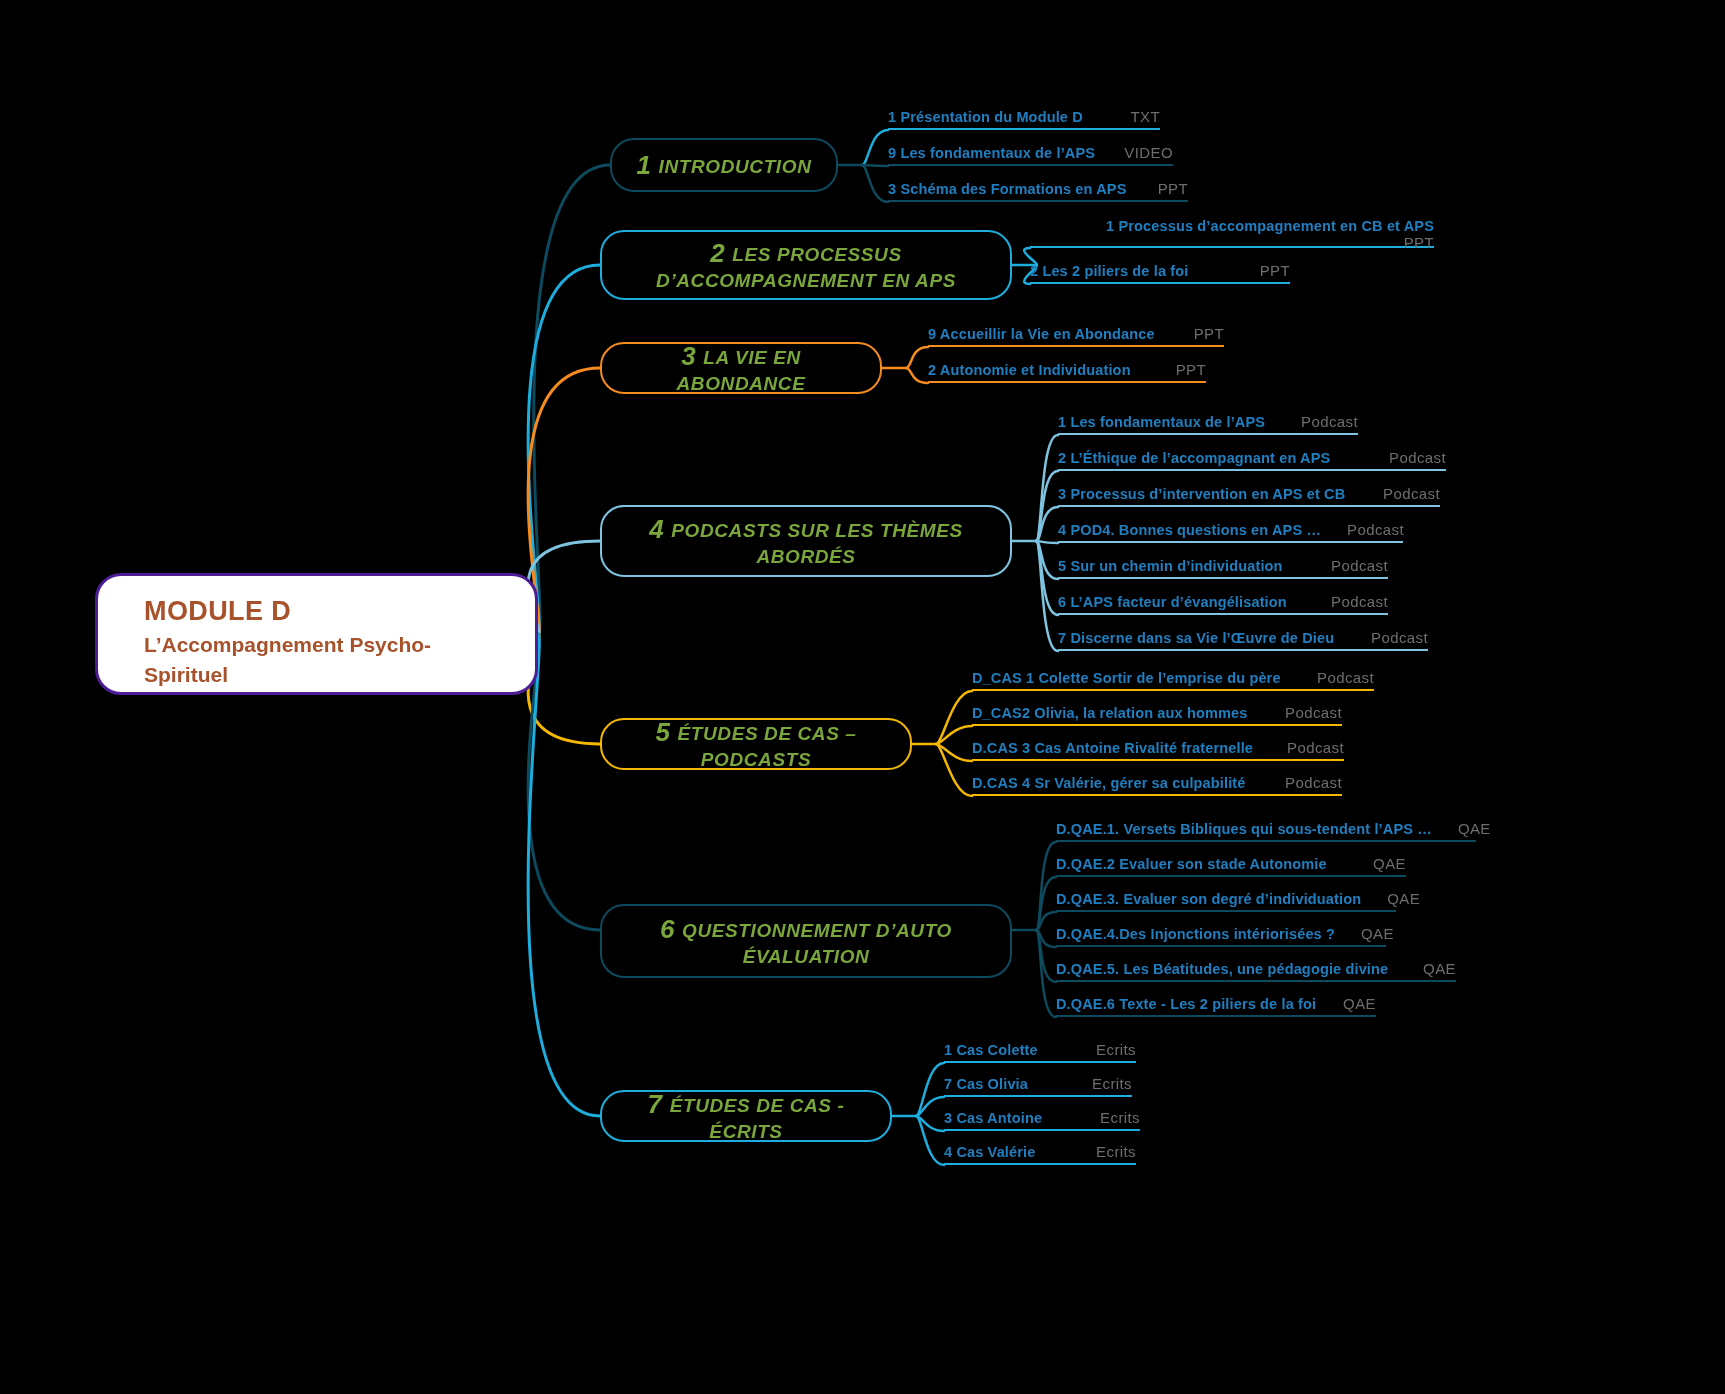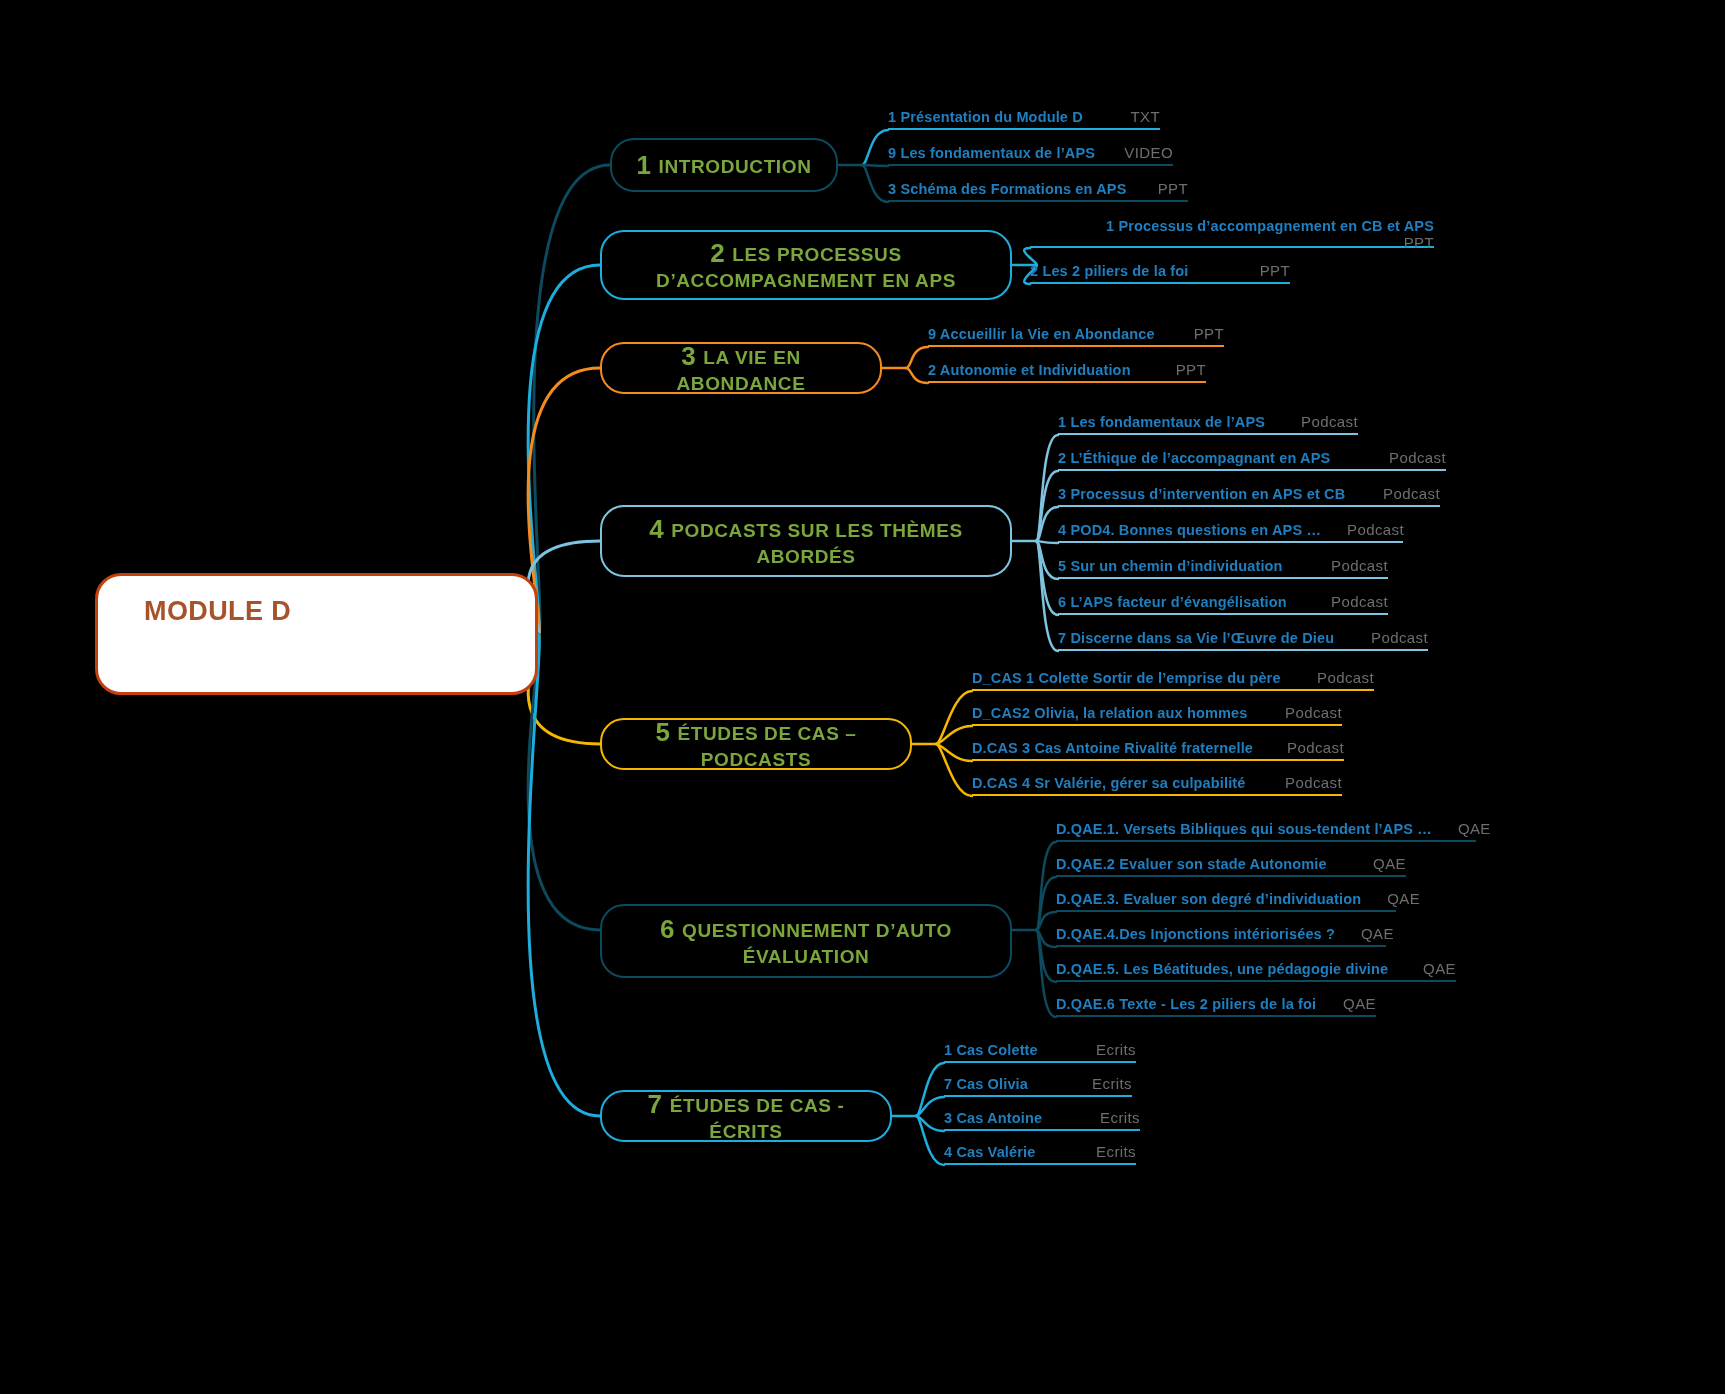--- a/index.html
+++ b/index.html
@@ -26,21 +26,21 @@
   }
 
   
   .root-node {
     position: absolute;
     left: 95px;
     top: 573px;
     width: 443px;
     height: 122px;
     background: #ffffff;
-    border: 3px solid #c2410c;
+    border: 3px solid #4c1d95;
     border-radius: 26px;
     padding: 20px 26px 0 46px;
     z-index: 5;
   }
   .root-title {
     color: #a8522b;
     font-size: 27px;
     font-weight: bold;
     letter-spacing: 0.4px;
     line-height: 1.15;
@@ -69,20 +69,21 @@
     z-index: 4;
     padding: 4px 14px;
   }
   .branch-label {
     font-size: 19px;
     font-weight: bold;
     letter-spacing: 0.6px;
     color: #7aa63c;
     line-height: 1.25;
     text-transform: uppercase;
+    font-style: italic;
   }
   .branch-num {
     font-size: 26px;
     font-weight: bold;
     color: #7aa63c;
     margin-right: 7px;
     vertical-align: -1px;
   }
 
   
@@ -158,20 +159,21 @@
       <path d="M 538 634 C 549.16 634, 480 1116, 600 1116" stroke="#1eaede" stroke-width="3" fill="none" stroke-linecap="round"></path>
       <path d="M 892 1116 L 916 1116" stroke="#1eaede" stroke-width="2.5" fill="none" stroke-linecap="round"></path>
       <path d="M 916 1116 C 922.3 1116, 926 1063, 944 1063" stroke="#1eaede" stroke-width="2.5" fill="none" stroke-linecap="round"></path>
       <path d="M 916 1116 C 922.3 1116, 926 1097, 944 1097" stroke="#1eaede" stroke-width="2.5" fill="none" stroke-linecap="round"></path>
       <path d="M 916 1116 C 922.3 1116, 926 1131, 944 1131" stroke="#1eaede" stroke-width="2.5" fill="none" stroke-linecap="round"></path>
       <path d="M 916 1116 C 922.3 1116, 926 1165, 944 1165" stroke="#1eaede" stroke-width="2.5" fill="none" stroke-linecap="round"></path>
     </svg>
 
   <div class="root-node">
     <div class="root-title">MODULE D</div>
+    <div class="root-sub">L’Accompagnement Psycho-Spirituel</div>
   </div>
 
   <div id="nodes">
       <div class="branch" style="left: 610px; top: 138px; width: 228px; height: 54px; border-color: rgb(13, 74, 94);">
         <div class="branch-label"><span class="branch-num">1</span>INTRODUCTION</div>
       </div>
       <div class="leaf" style="left: 888px; top: 100px; width: 272px; border-bottom-color: rgb(30, 174, 222);">
         <span class="leaf-text">1 Présentation du Module D</span>
         <span class="leaf-tag">TXT</span>
       </div>

